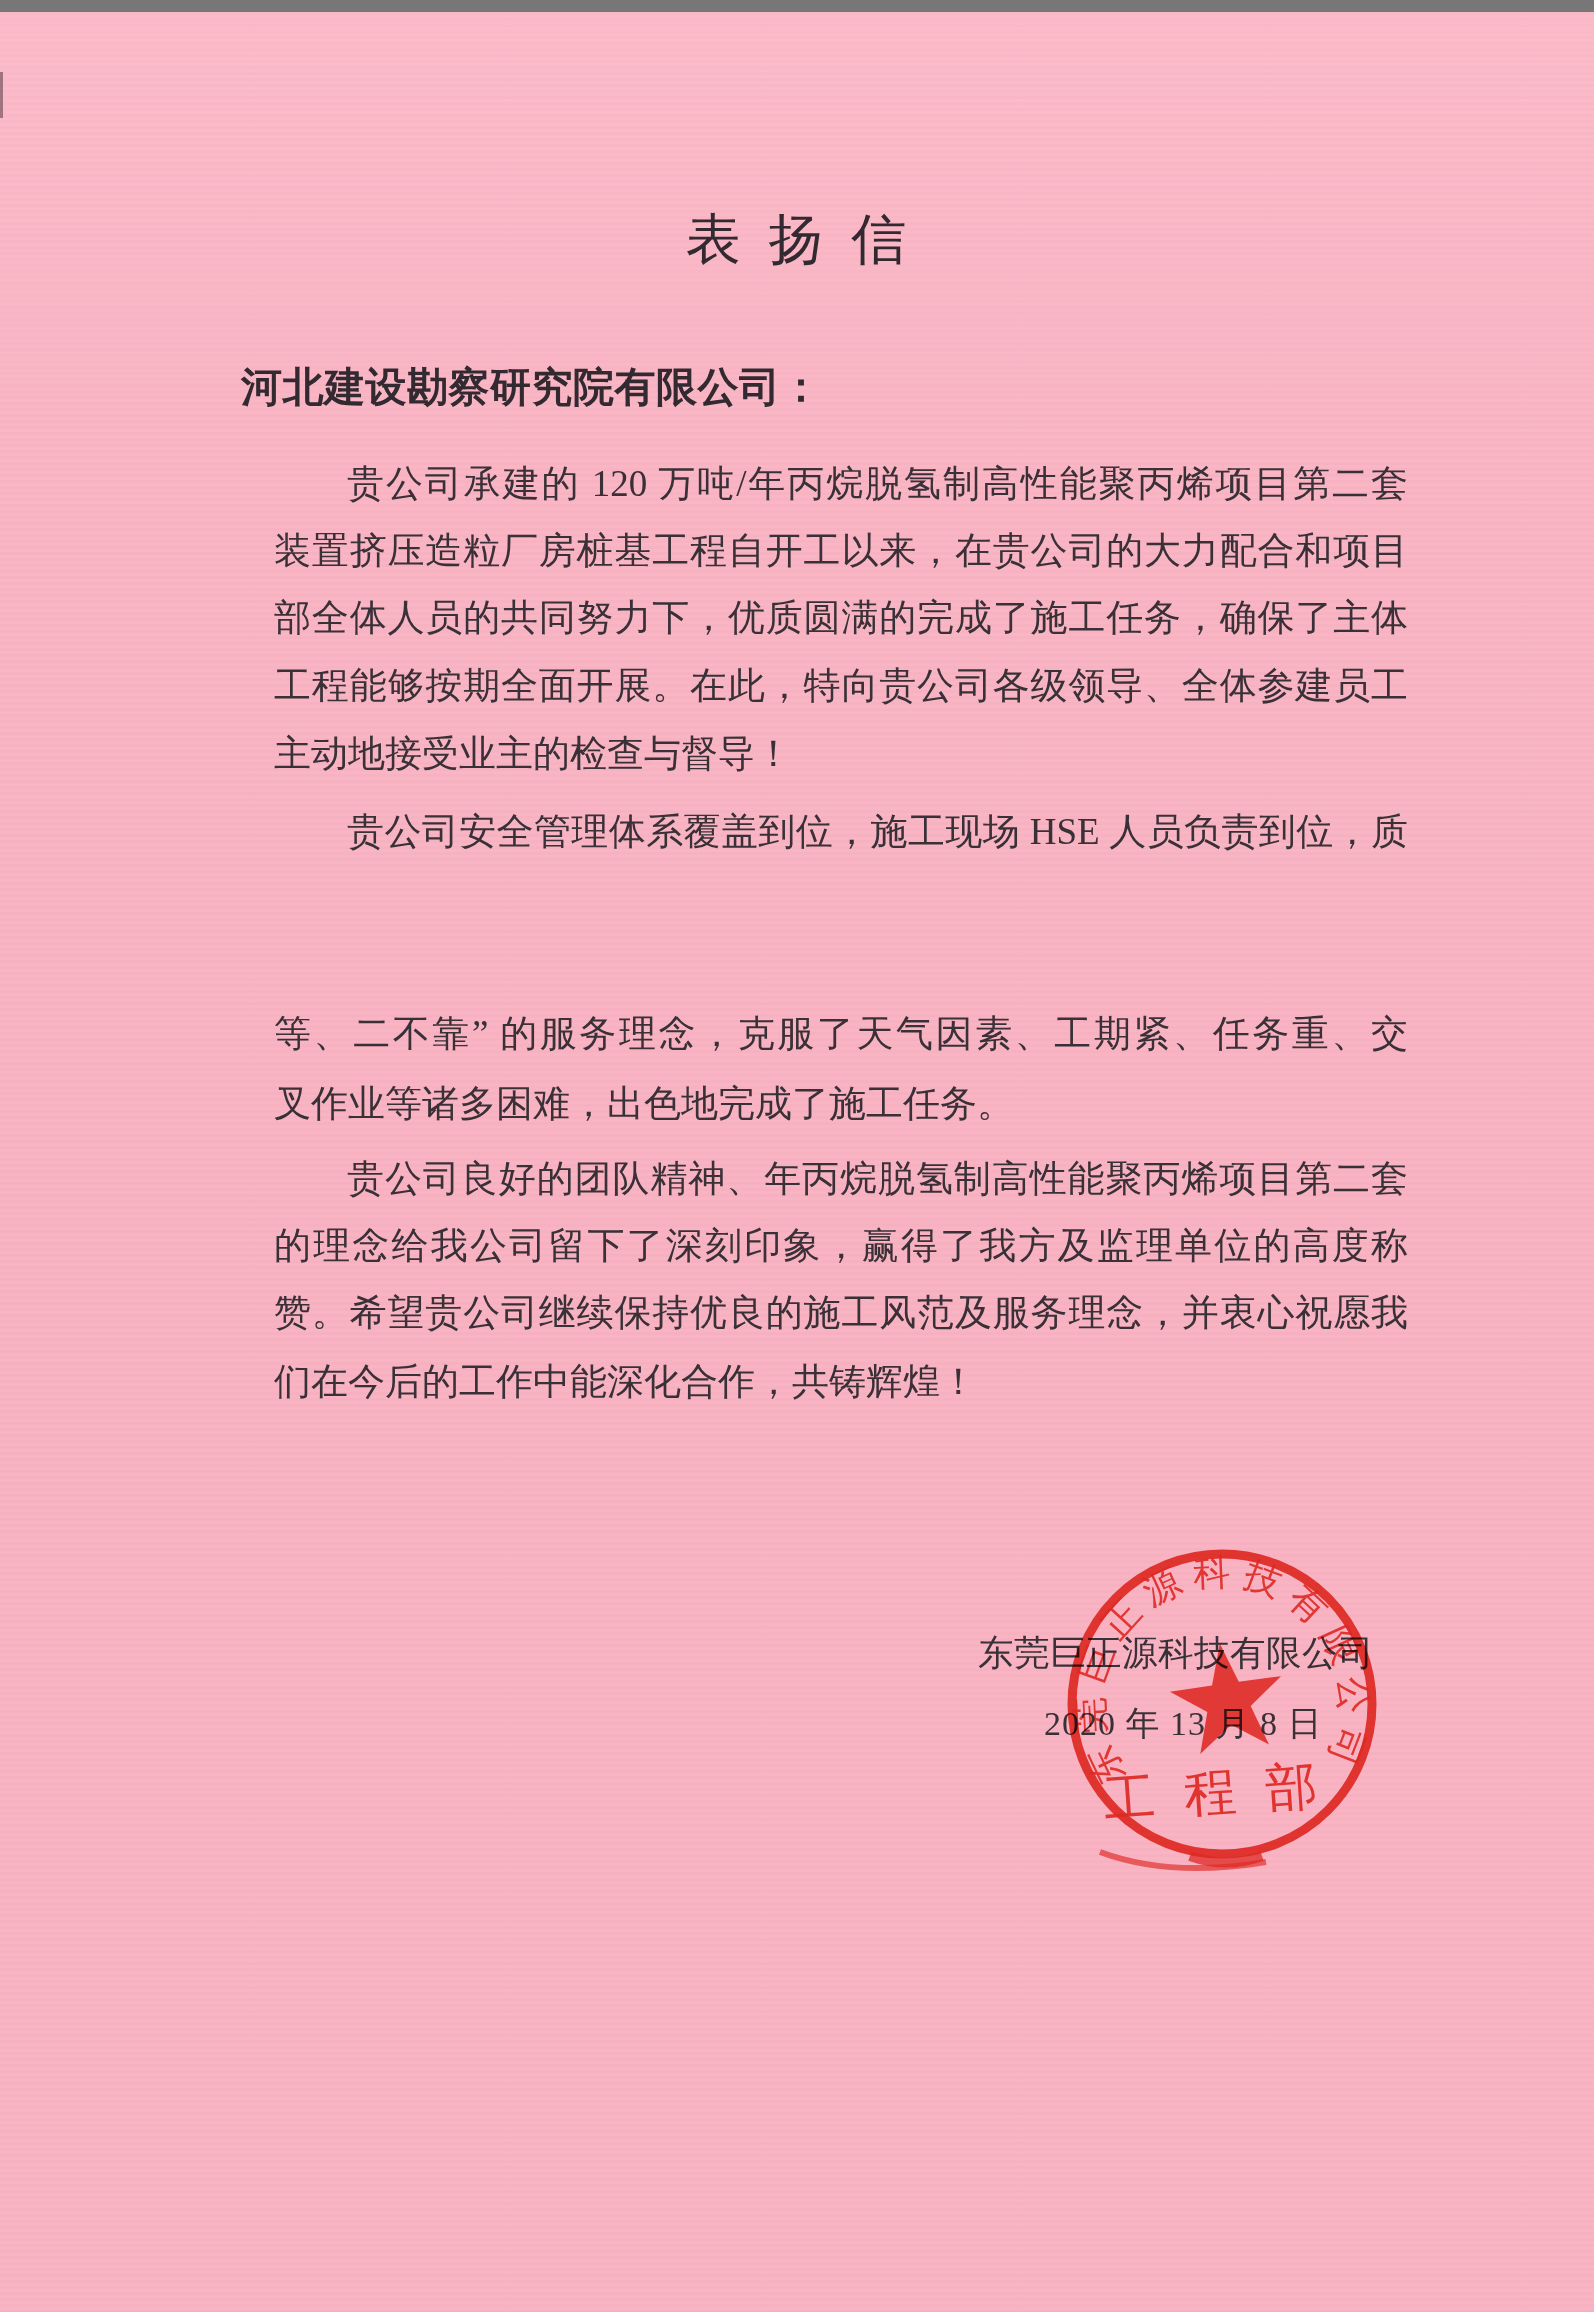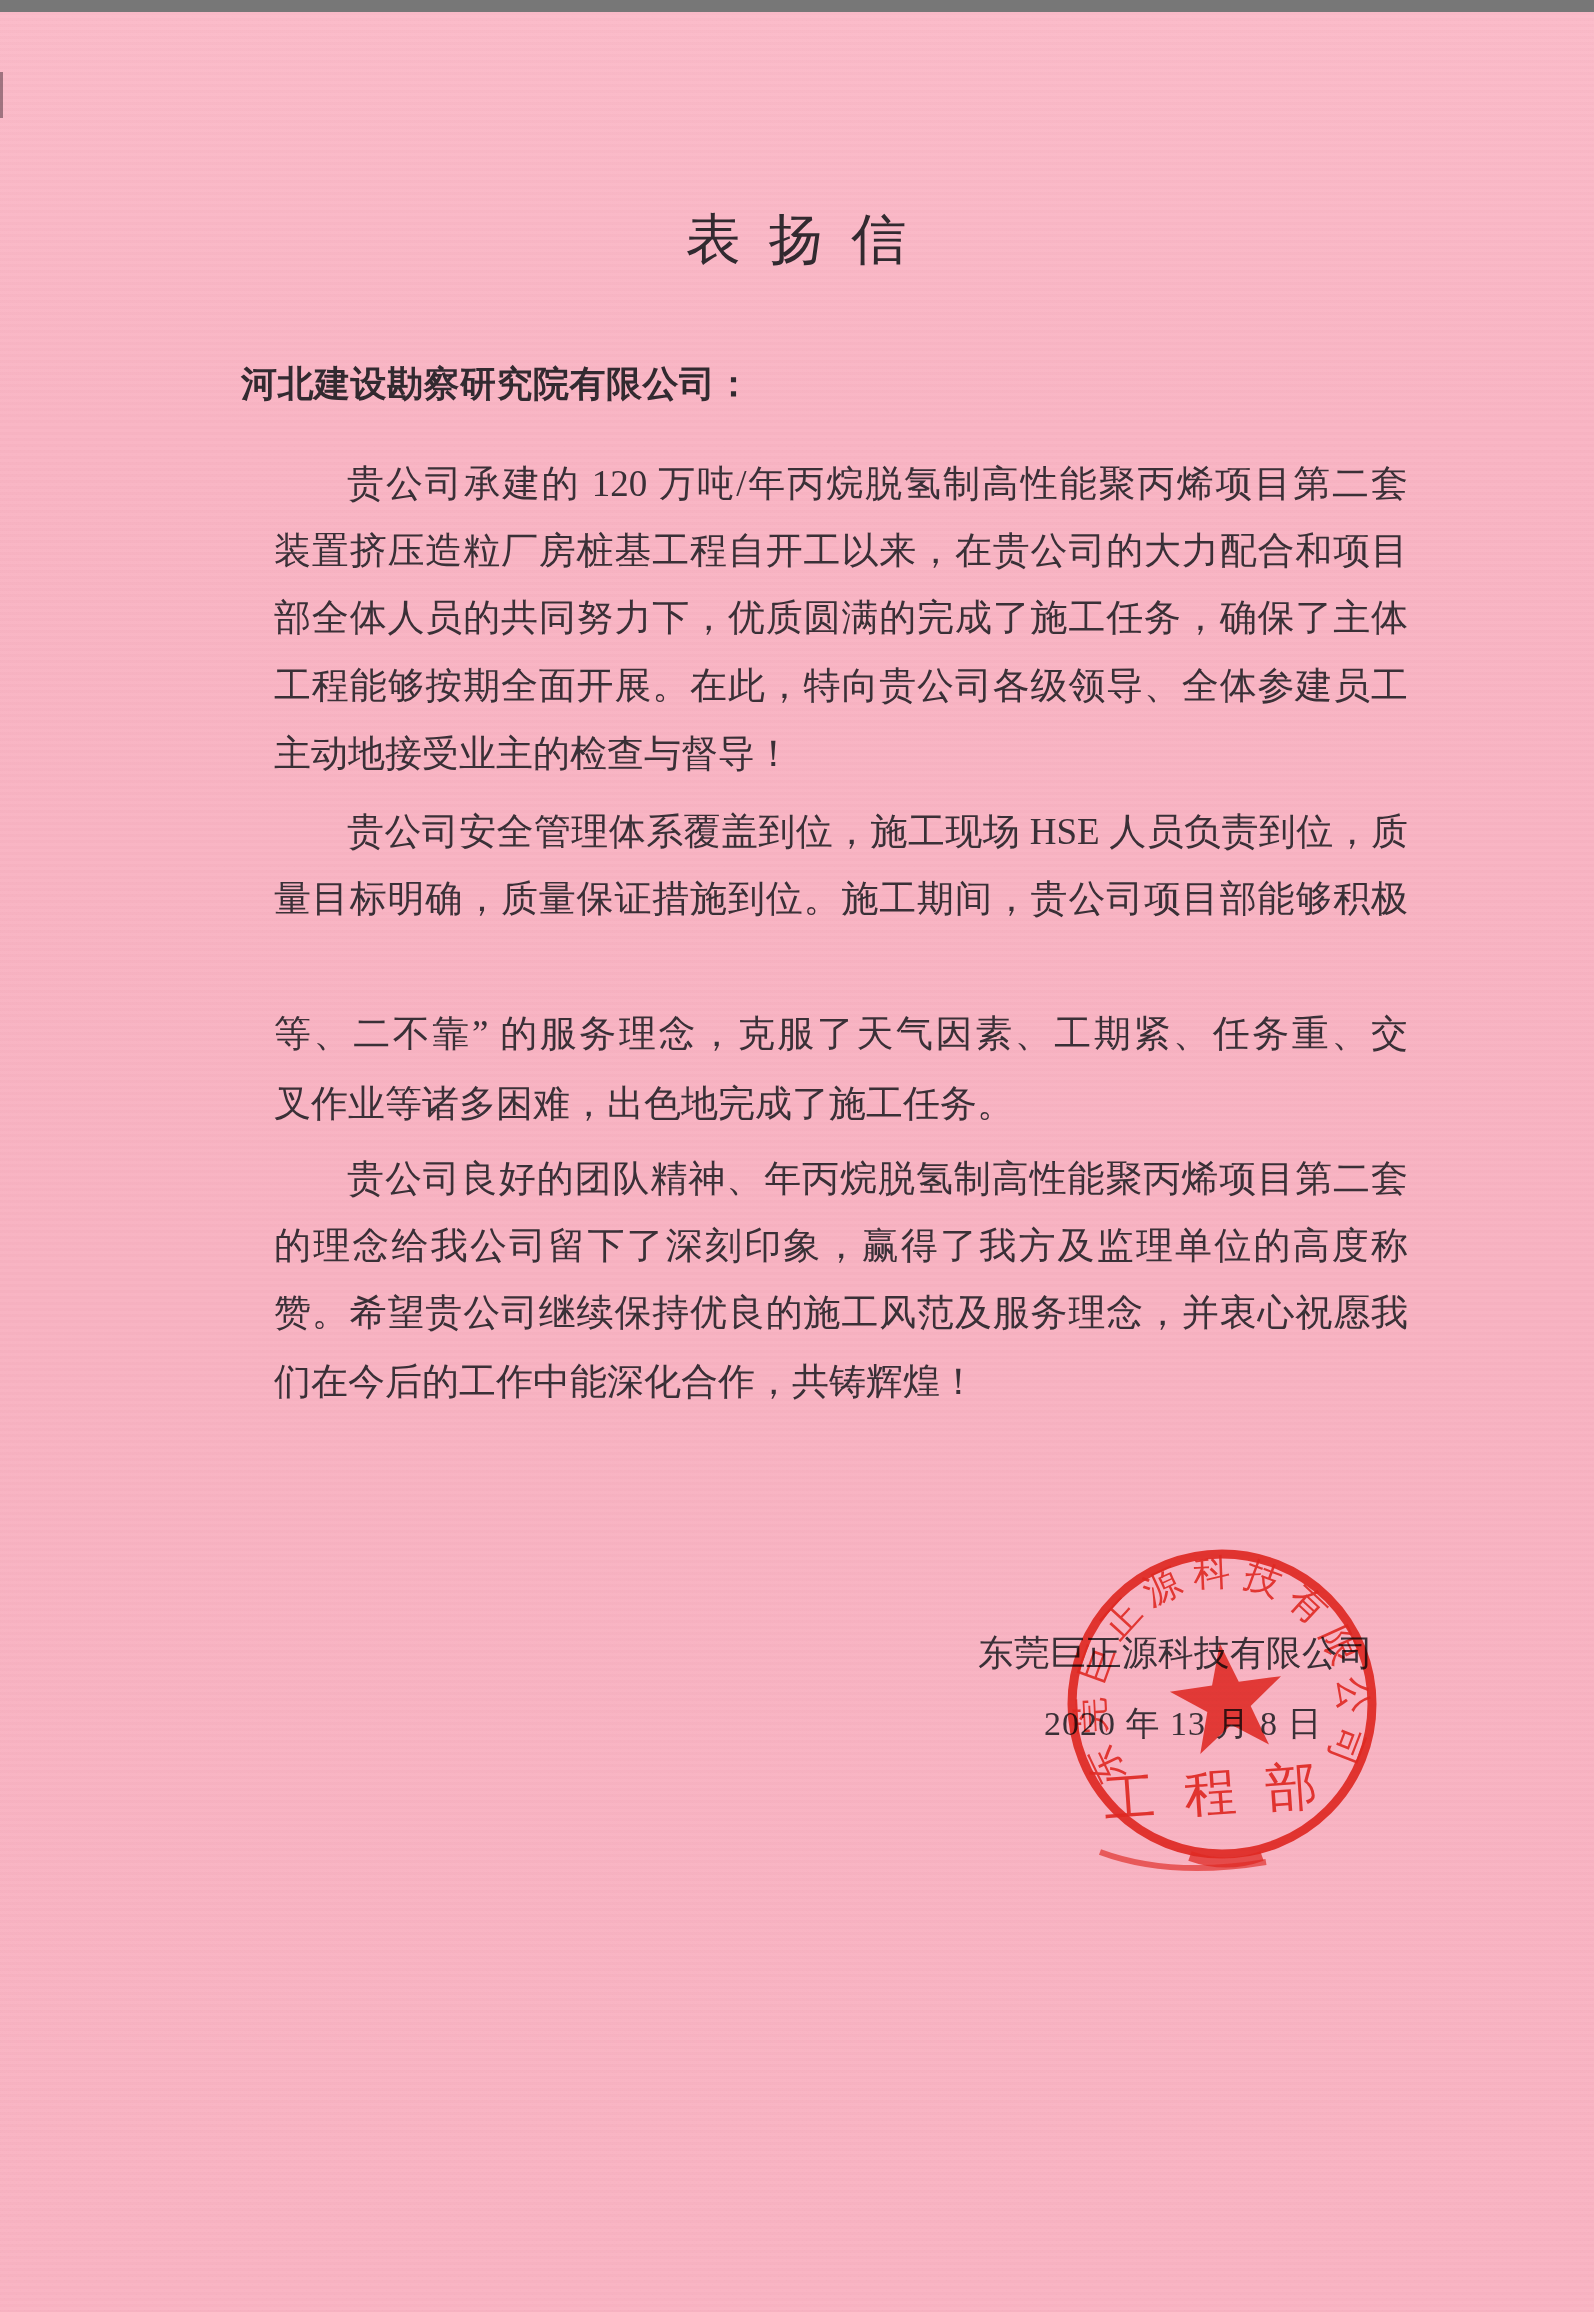--- a/index.html
+++ b/index.html
@@ -21,21 +21,21 @@
   .title{
     position:absolute;top:196px;left:0;width:100%;
     text-align:center;
     font-size:55px;line-height:1.15;
     word-spacing:10px;letter-spacing:2px;
     color:#322a30;
     font-weight:500;
   }
   .salutation{
     position:absolute;left:241px;top:352px;
-    font-size:36px;line-height:1.15;font-weight:bold;
+    font-size:41px;line-height:1.15;font-weight:bold;
     color:#322a30;letter-spacing:0.5px;
   }
   .line{
     position:absolute;left:274px;width:1134px;
     font-size:37px;line-height:1.3;
     white-space:nowrap;
   }
   .line.full{
     white-space:normal;
     text-align:justify;
@@ -72,21 +72,20 @@
 
   <div class="salutation">河北建设勘察研究院有限公司：</div>
 
   <div class="line indent full" style="top:448px">贵公司承建的 120 万吨/年丙烷脱氢制高性能聚丙烯项目第二套</div>
   <div class="line full" style="top:515px">装置挤压造粒厂房桩基工程自开工以来，在贵公司的大力配合和项目</div>
   <div class="line full" style="top:582px">部全体人员的共同努力下，优质圆满的完成了施工任务，确保了主体</div>
   <div class="line full" style="top:650px">工程能够按期全面开展。在此，特向贵公司各级领导、全体参建员工</div>
   <div class="line" style="top:718px">主动地接受业主的检查与督导！</div>
 
   <div class="line indent full" style="top:796px">贵公司安全管理体系覆盖到位，施工现场 HSE 人员负责到位，质</div>
-  <div class="line full" style="top:863px">量目标明确，质量保证措施到位。施工期间，贵公司项目部能够积极</div>
   <div class="line full" style="top:998px">等、二不靠” 的服务理念，克服了天气因素、工期紧、任务重、交</div>
   <div class="line" style="top:1068px">叉作业等诸多困难，出色地完成了施工任务。</div>
 
   <div class="line indent full" style="top:1143px">贵公司良好的团队精神、年丙烷脱氢制高性能聚丙烯项目第二套</div>
   <div class="line full" style="top:1210px">的理念给我公司留下了深刻印象，赢得了我方及监理单位的高度称</div>
   <div class="line full" style="top:1277px">赞。希望贵公司继续保持优良的施工风范及服务理念，并衷心祝愿我</div>
   <div class="line" style="top:1346px">们在今后的工作中能深化合作，共铸辉煌！</div>
 
   <div class="sig-company">东莞巨正源科技有限公司</div>
   <div class="sig-date">2020 年 13 月 8 日</div>

